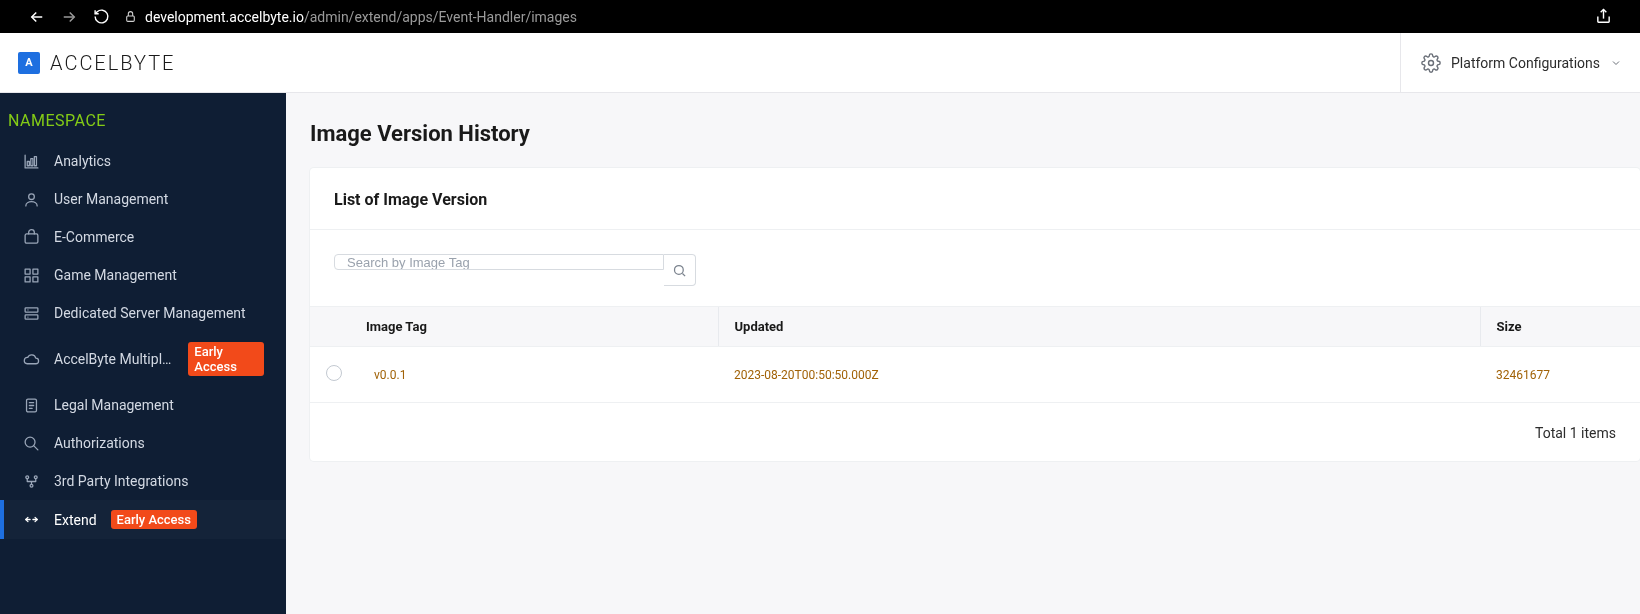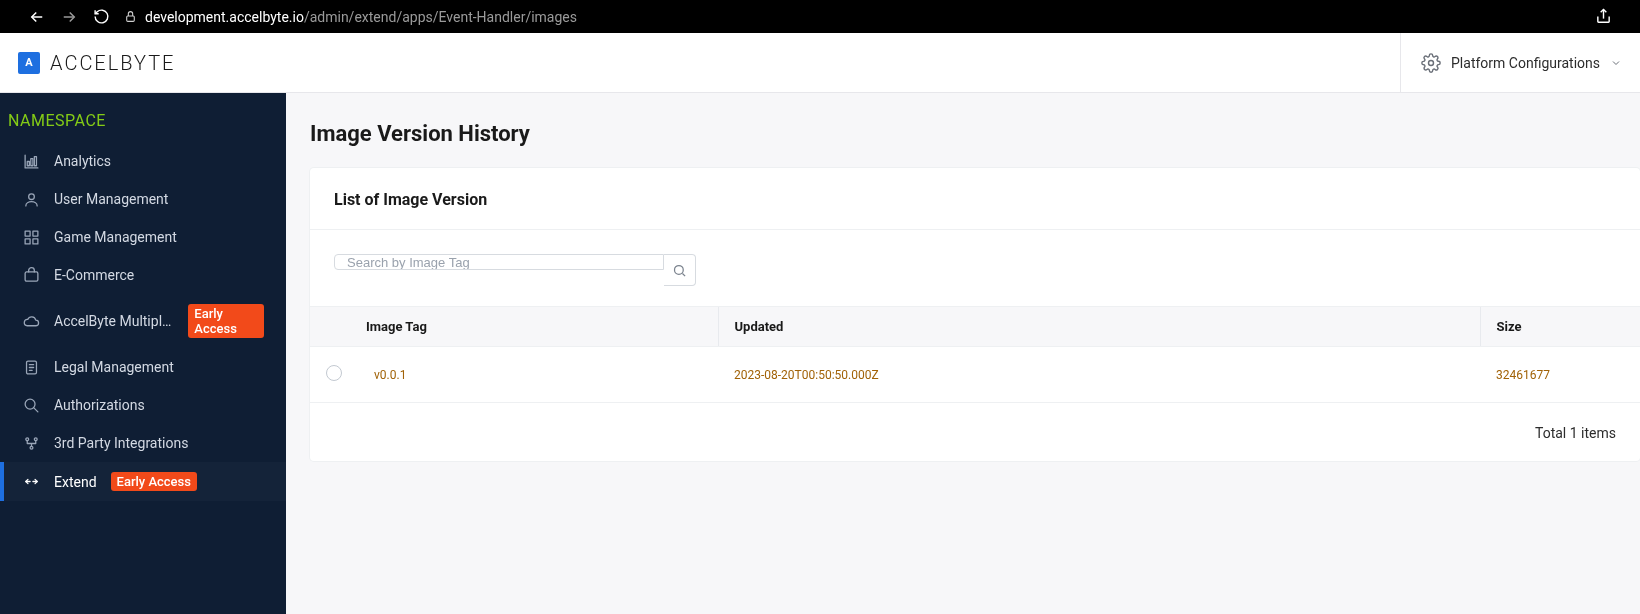--- a/index.html
+++ b/index.html
@@ -143,36 +143,46 @@
             <svg width="17" height="17" viewBox="0 0 24 24" fill="none" stroke="currentColor" stroke-width="1.8" stroke-linecap="round" stroke-linejoin="round">
               <circle cx="12" cy="8" r="4"></circle>
               <path d="M4 21c0-4 4-6 8-6s8 2 8 6"></path>
             </svg>
           </span>
           <span class="label">User Management</span>
         </li>
         <li>
           <span class="nav-icon">
             <svg width="17" height="17" viewBox="0 0 24 24" fill="none" stroke="currentColor" stroke-width="1.8" stroke-linecap="round" stroke-linejoin="round">
+              <rect x="3" y="7" width="18" height="13" rx="2"></rect>
+              <path d="M8 7V5a4 4 0 0 1 8 0v2"></path>
+            </svg>
+          </span>
+          <span class="label">E-Commerce</span>
+        </li>
+        <li>
+          <span class="nav-icon">
+            <svg width="17" height="17" viewBox="0 0 24 24" fill="none" stroke="currentColor" stroke-width="1.8" stroke-linecap="round" stroke-linejoin="round">
               <rect x="3" y="3" width="7" height="7"></rect>
               <rect x="14" y="3" width="7" height="7"></rect>
               <rect x="3" y="14" width="7" height="7"></rect>
               <rect x="14" y="14" width="7" height="7"></rect>
             </svg>
           </span>
           <span class="label">Game Management</span>
         </li>
         <li>
           <span class="nav-icon">
             <svg width="17" height="17" viewBox="0 0 24 24" fill="none" stroke="currentColor" stroke-width="1.8" stroke-linecap="round" stroke-linejoin="round">
-              <rect x="3" y="7" width="18" height="13" rx="2"></rect>
-              <path d="M8 7V5a4 4 0 0 1 8 0v2"></path>
-            </svg>
-          </span>
-          <span class="label">E-Commerce</span>
+              <rect x="3" y="4" width="18" height="6" rx="1"></rect>
+              <rect x="3" y="14" width="18" height="6" rx="1"></rect>
+              <path d="M7 7h.01M7 17h.01"></path>
+            </svg>
+          </span>
+          <span class="label">Dedicated Server Management</span>
         </li>
         <li>
           <span class="nav-icon">
             <svg width="17" height="17" viewBox="0 0 24 24" fill="none" stroke="currentColor" stroke-width="1.8" stroke-linecap="round" stroke-linejoin="round">
               <path d="M18 18a4 4 0 0 0 0-8 6 6 0 0 0-11.3-1A4.5 4.5 0 0 0 6 18h12z"></path>
             </svg>
           </span>
           <span class="label">AccelByte Multiplaye...</span>
           <span class="badge">Early Access</span>
         </li>

